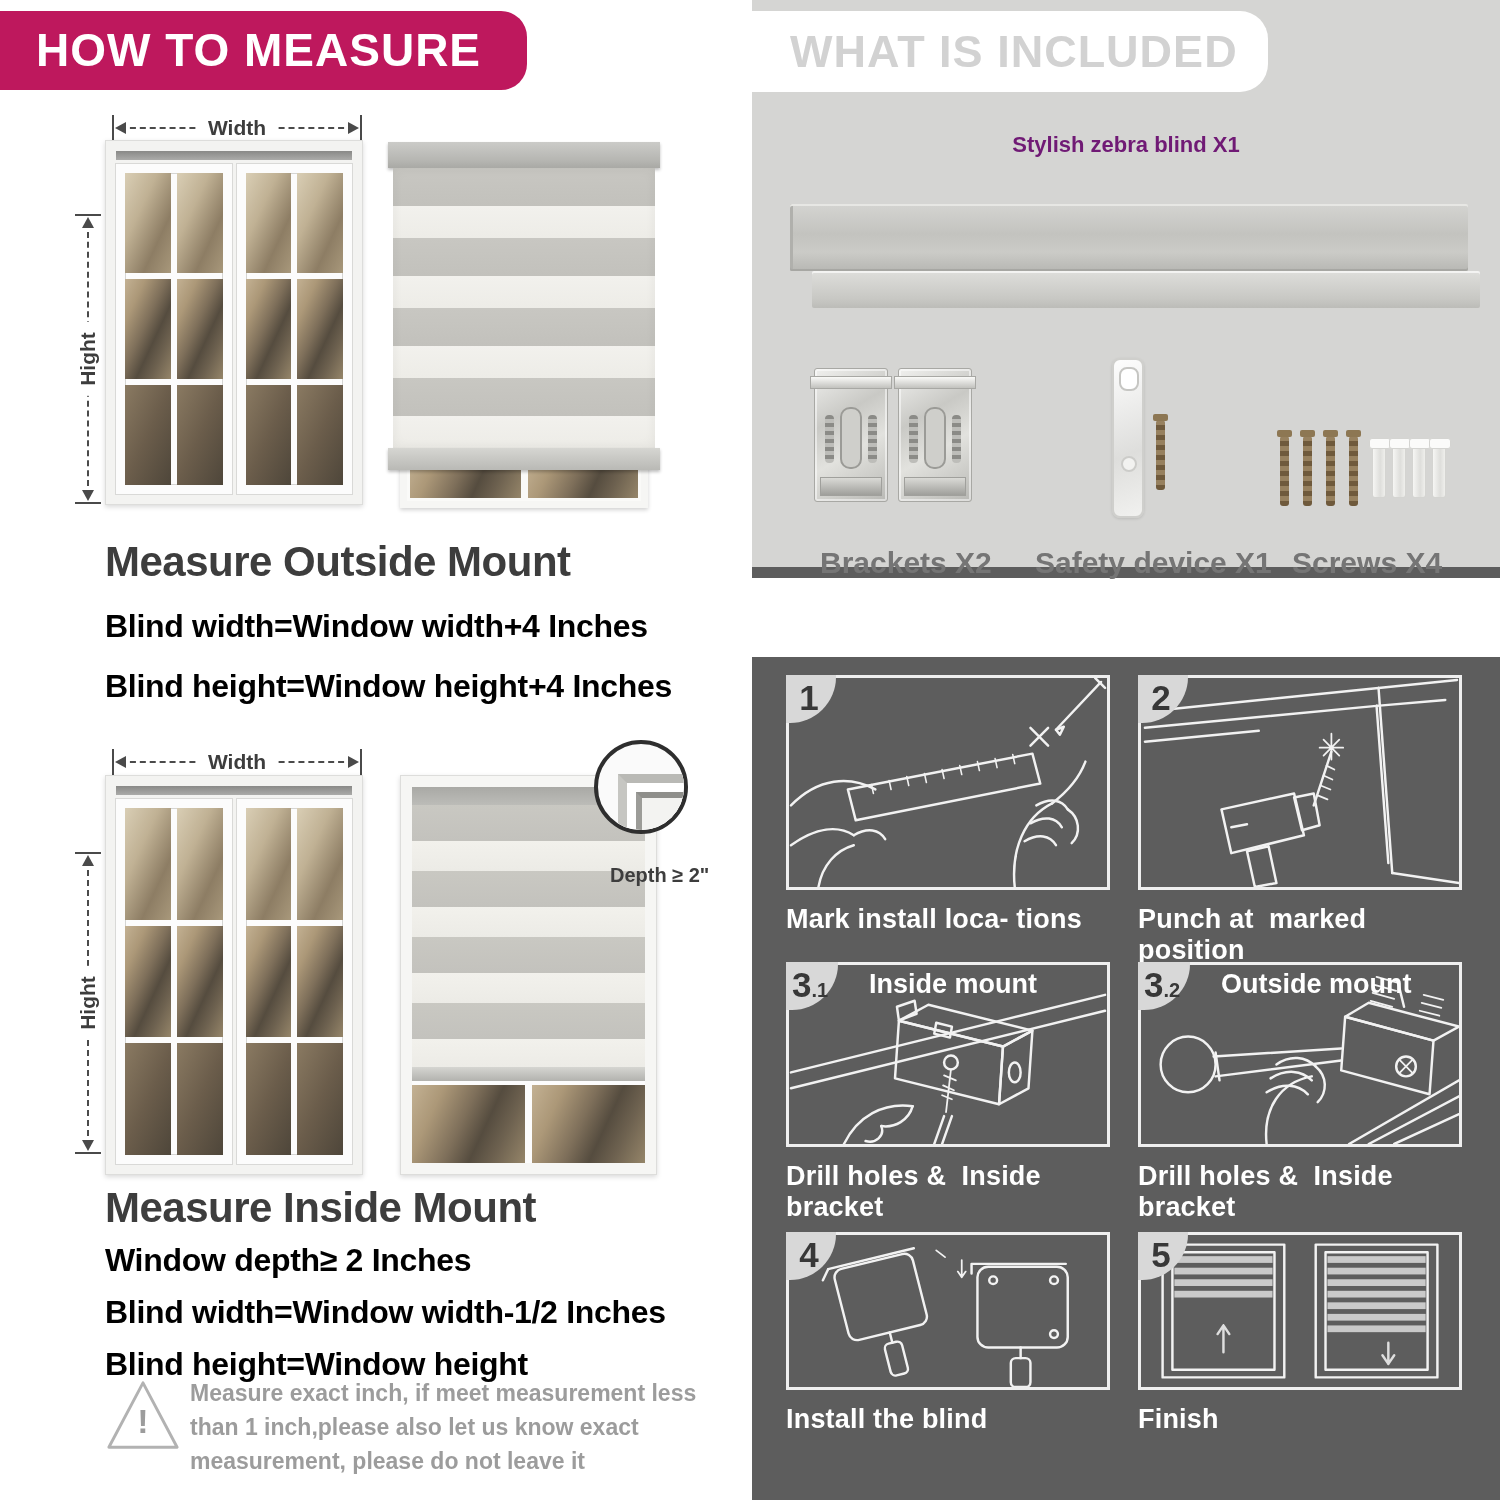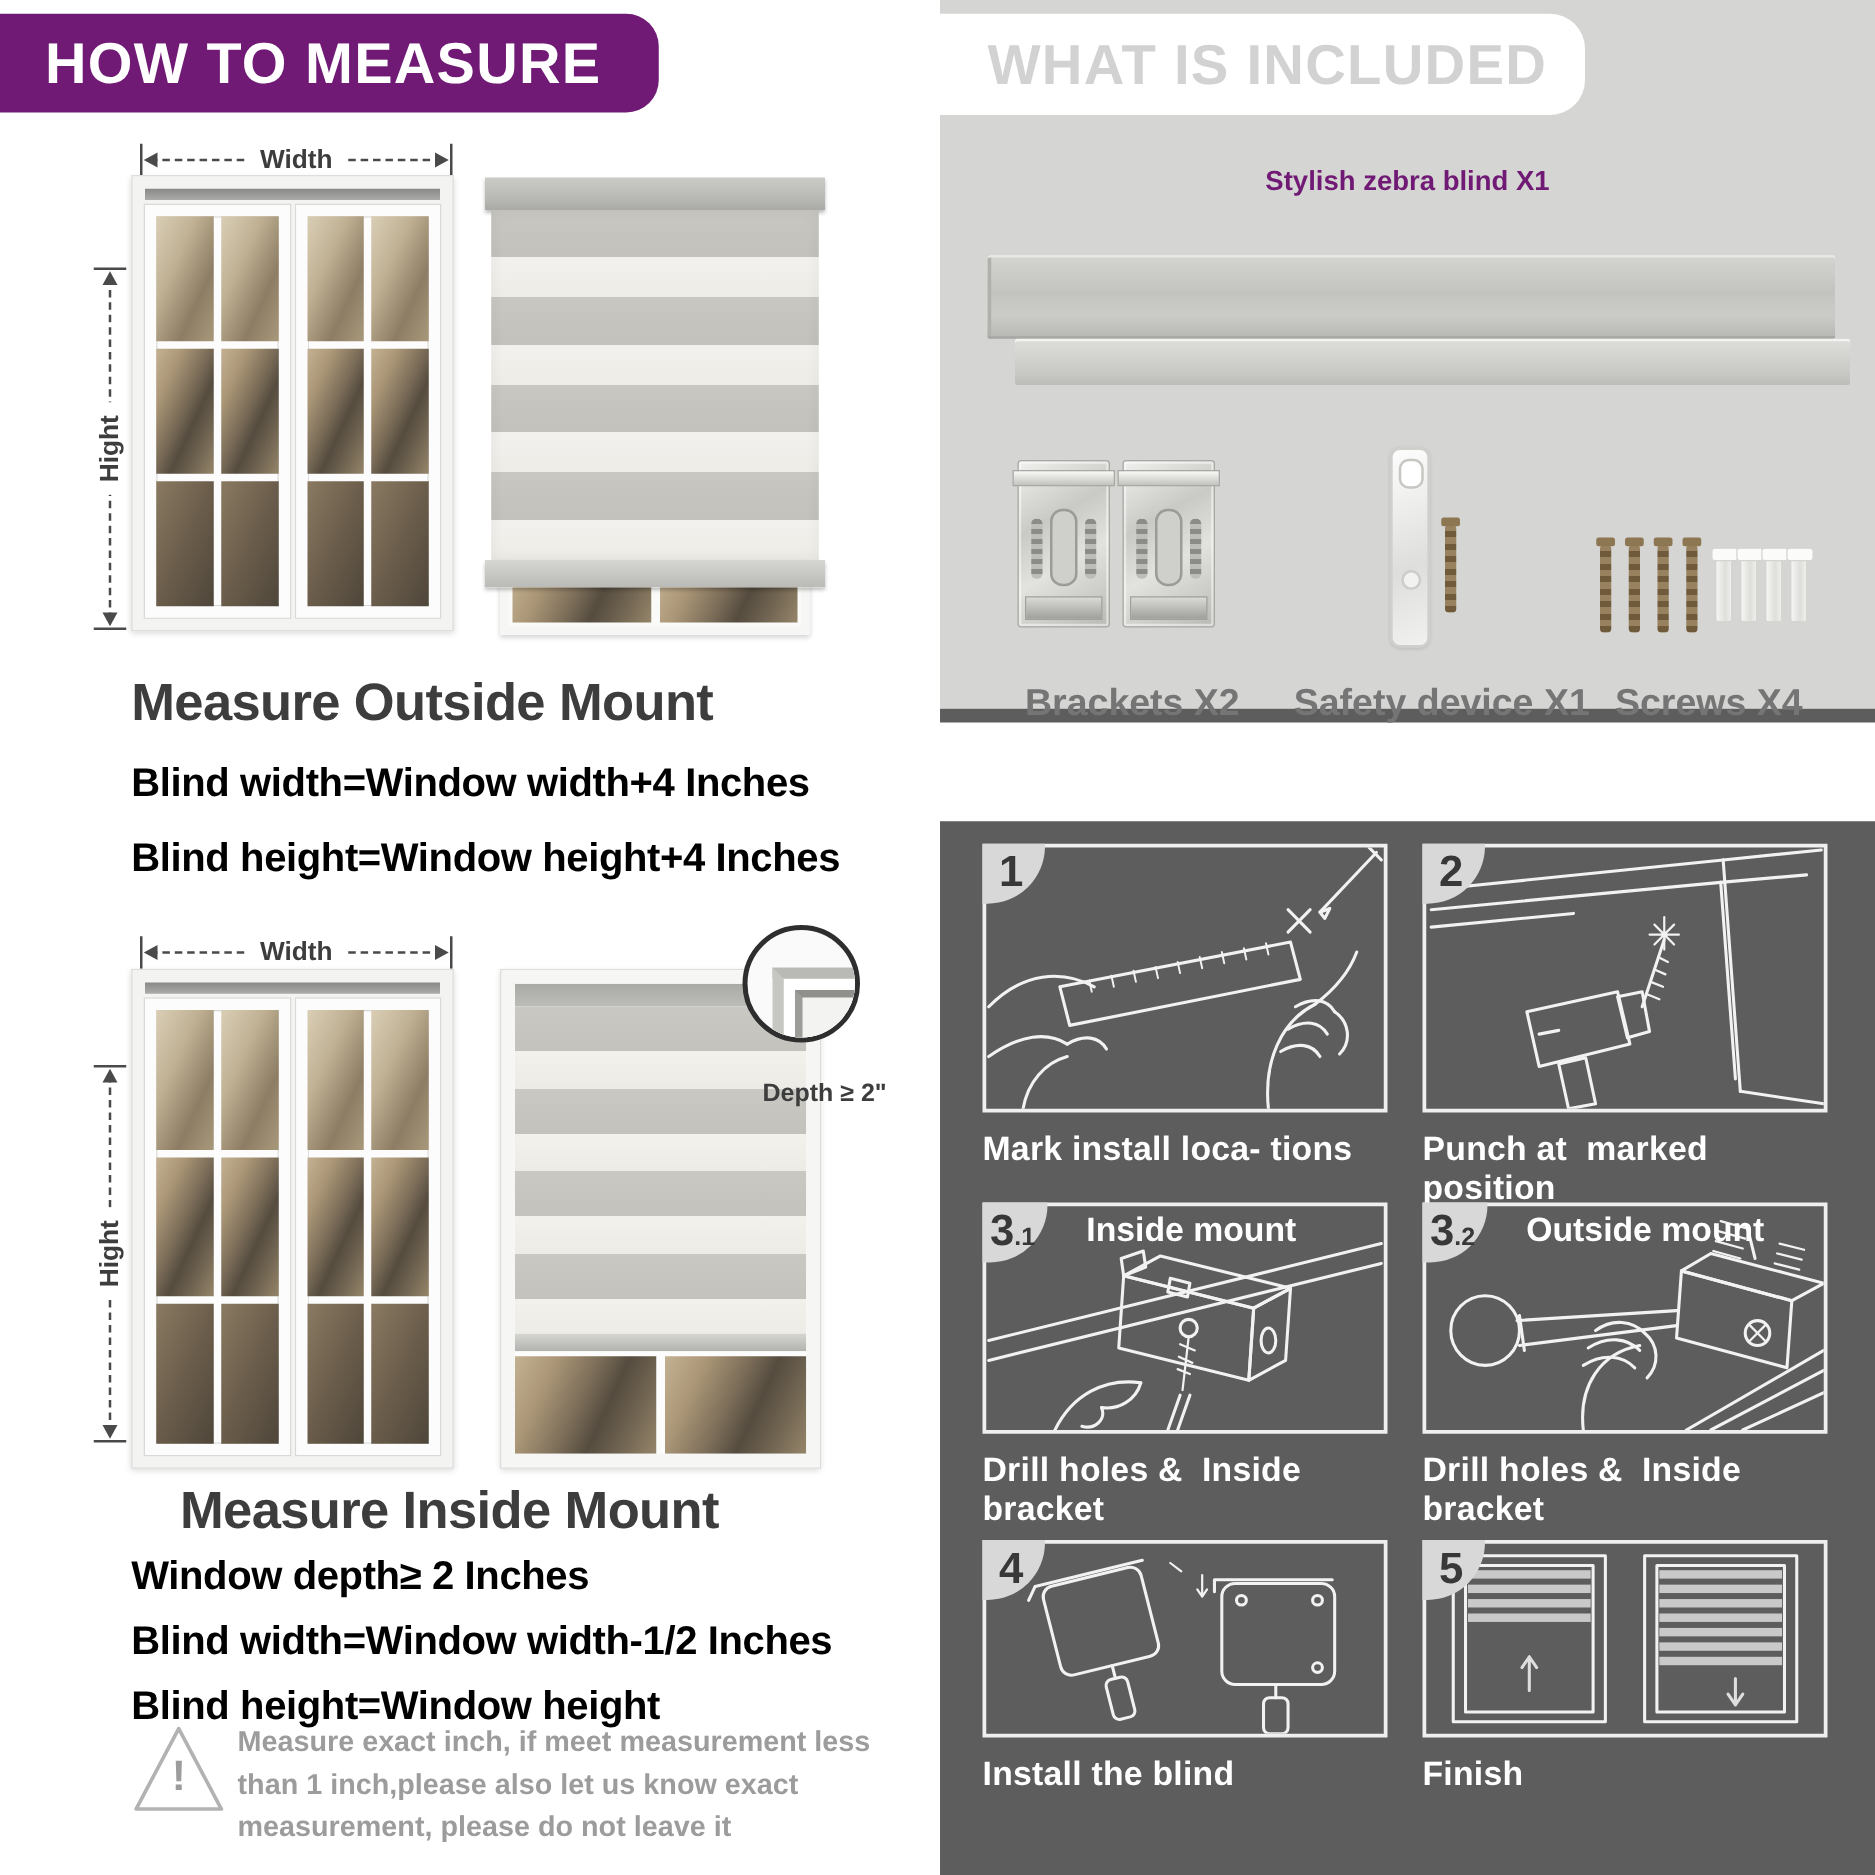--- a/index.html
+++ b/index.html
@@ -1,21 +1,21 @@
 <!DOCTYPE html>
 <html><head>
 <meta charset="utf-8">
 <style>
   html,body{margin:0;padding:0;background:#fff;}
   #page{position:relative;width:1500px;height:1500px;background:#ffffff;overflow:hidden;
         font-family:"Liberation Sans",sans-serif;}
   .abs{position:absolute;}
 
   
-  .hdr-left{left:0;top:11px;width:527px;height:79px;background:#701a75;
+  .hdr-left{left:0;top:11px;width:527px;height:79px;background:#be185d;
             border-radius:0 26px 26px 0;color:#fff;font-size:46px;font-weight:bold;
             line-height:79px;padding-left:36px;letter-spacing:1px;box-sizing:border-box;}
   .hdr-included{left:752px;top:11px;width:516px;height:81px;background:#ffffff;
             border-radius:0 28px 28px 0;color:#d2d2d2;font-size:45px;font-weight:bold;
             line-height:81px;padding-left:38px;letter-spacing:1px;box-sizing:border-box;}
   .hdr-mount{left:752px;top:578px;width:610px;height:79px;background:#ffffff;
             border-radius:0 30px 30px 0;color:#3f3f3f;font-size:44px;font-weight:bold;
             line-height:79px;padding-left:38px;letter-spacing:.5px;box-sizing:border-box;}
 
   
@@ -263,21 +263,21 @@
       </div>
     </div>
   </div>
 
   <div class="abs mag">
     <div class="l1"></div>
     <div class="l2"></div>
   </div>
   <div class="abs depth-lbl" style="left:610px;top:864px;z-index:6;">Depth ≥ 2"</div>
 
-  <div class="abs mount-heading" style="left:105px;top:1184px;margin-left:39px;">Measure Inside Mount</div>
+  <div class="abs mount-heading" style="left:105px;top:1184px;">Measure Inside Mount</div>
   <div class="abs mount-line" style="left:105px;top:1242px;">Window depth≥ 2 Inches</div>
   <div class="abs mount-line" style="left:105px;top:1294px;">Blind width=Window width-1/2 Inches</div>
   <div class="abs mount-line" style="left:105px;top:1346px;">Blind height=Window height</div>
 
   <div class="abs warn-tri">
     <svg viewBox="0 0 80 76">
       <path d="M40,5 L75,71 L5,71 Z" fill="none" stroke="#b2b2b2" stroke-width="3" stroke-linejoin="round"></path>
     </svg>
     <div class="warn-mark">!</div>
   </div>

